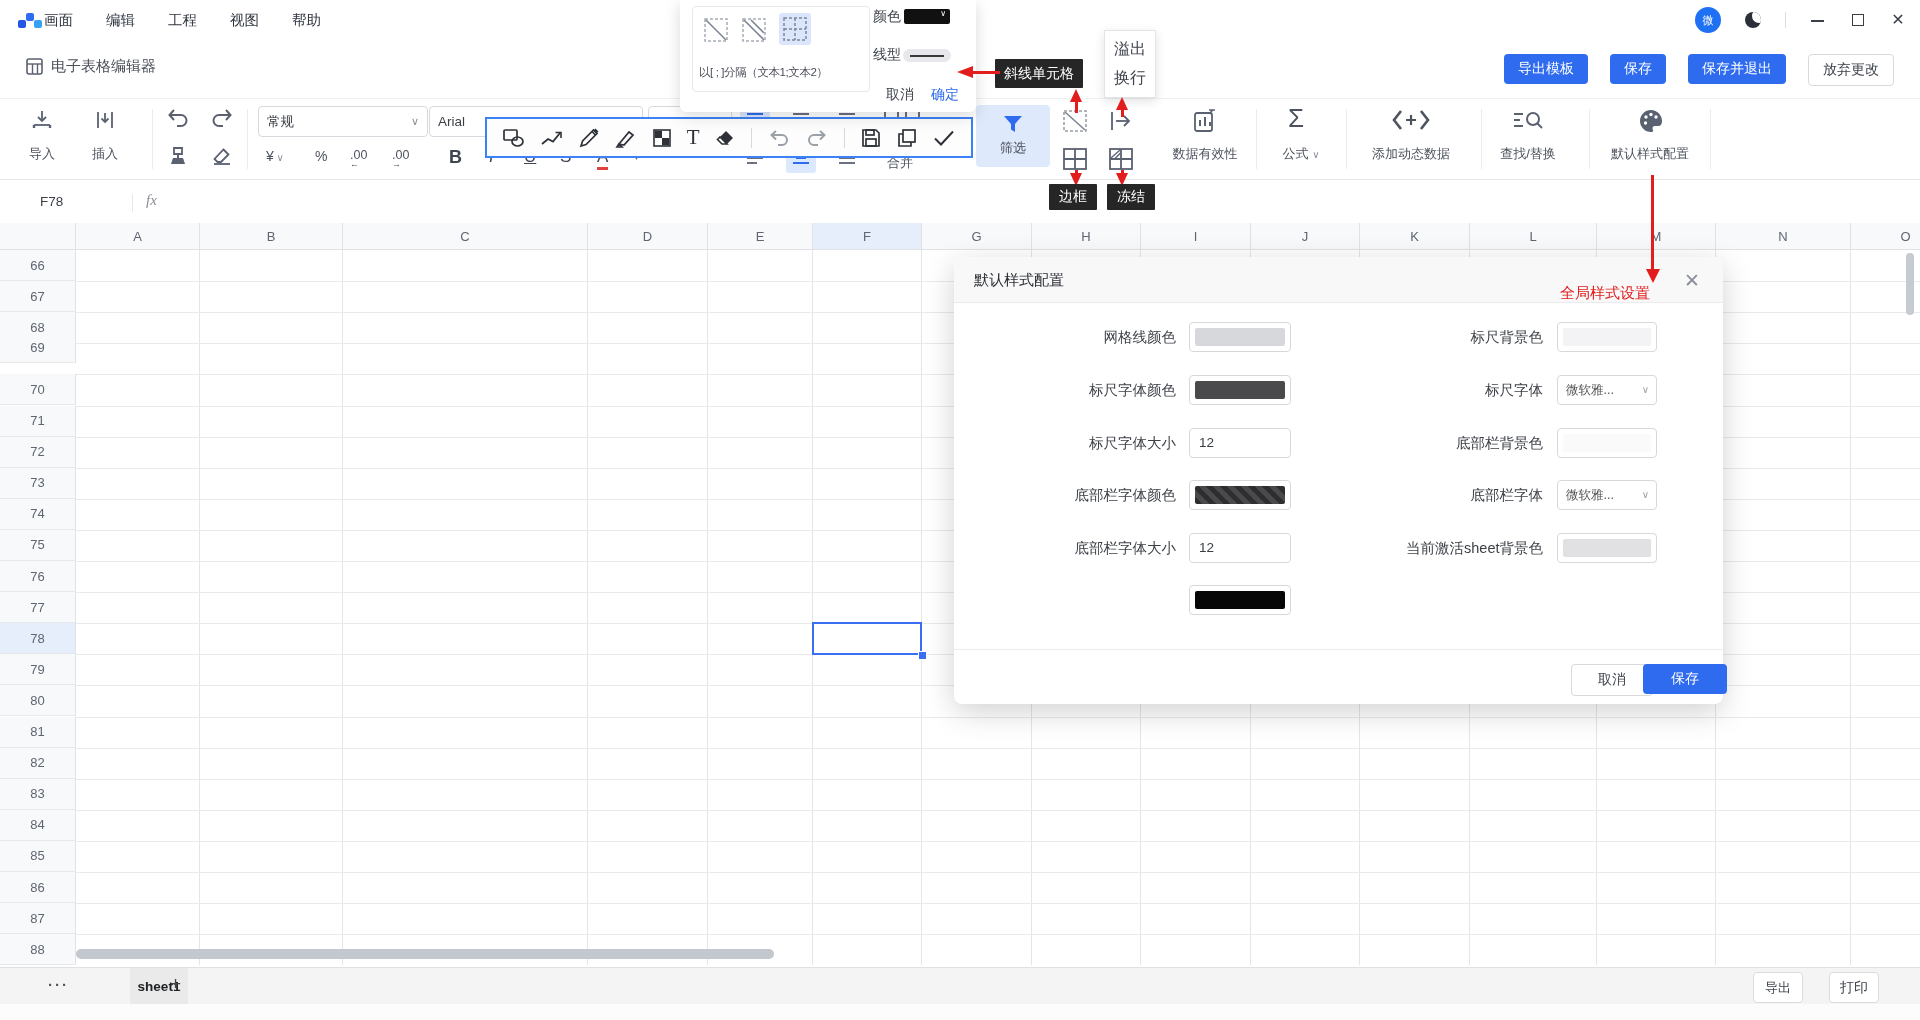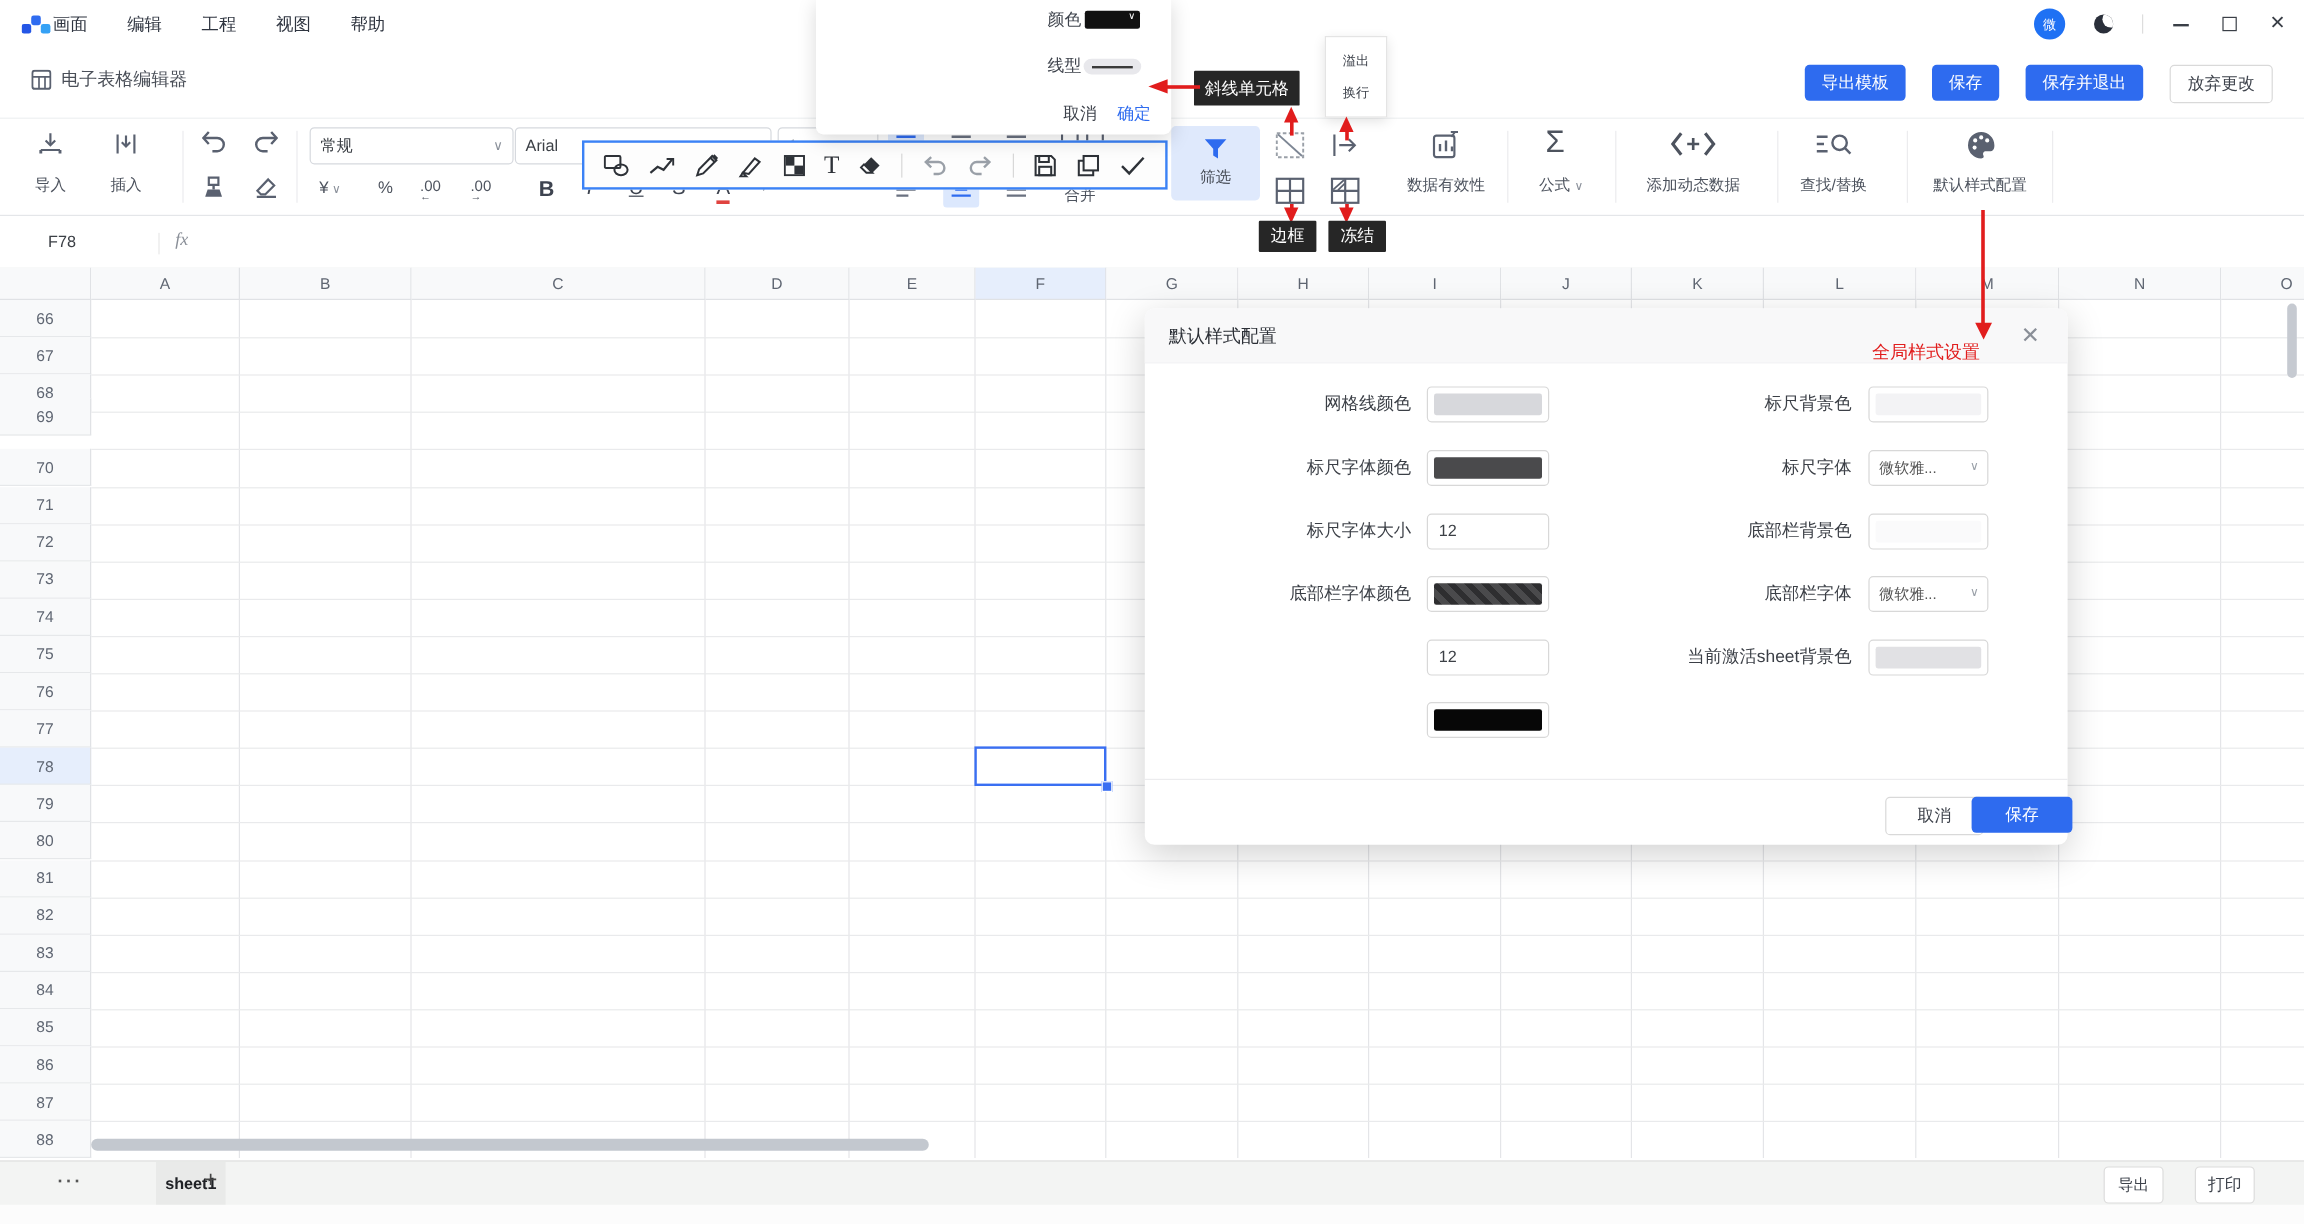--- a/index.html
+++ b/index.html
@@ -57,21 +57,21 @@
   #colorswatch:after{content:"\2228";position:absolute;right:4px;top:0px;color:#fff;font-size:8px;}
   #linepill{position:absolute;left:223px;top:49px;width:48px;height:13px;background:#e8e8ec;border-radius:7px;}
   #linepill:after{content:"";position:absolute;left:7px;top:5.5px;width:34px;height:2px;background:#3a3a3a;}
   #popup-cancel{position:absolute;left:206px;top:86px;font-size:14px;color:#3e434c;cursor:pointer;}
   #popup-ok{position:absolute;left:251px;top:86px;font-size:14px;color:#2e6bef;cursor:pointer;}
   
   .blacktip{position:absolute;background:#262626;color:#fff;font-size:14px;display:flex;align-items:center;justify-content:center;z-index:50;border-radius:1px;}
   .redline{position:absolute;background:#e11d1d;z-index:50;}
   .redhead{position:absolute;width:0;height:0;z-index:50;}
   #overflowbox{position:absolute;left:1104px;top:30px;width:50px;height:66px;background:#fff;border:1px solid #e4e4e4;
-               box-shadow:0 3px 10px rgba(0,0,0,.12);z-index:50;font-size:11px;color:#3e434c;
+               box-shadow:0 3px 10px rgba(0,0,0,.12);z-index:50;font-size:16px;color:#3e434c;
                display:flex;flex-direction:column;align-items:center;justify-content:space-evenly;}
   
   #fbar{left:0;top:184px;width:1920px;height:39px;background:#fff;border-bottom:1px solid #e4e6e9;}
   #cellref{position:absolute;left:40px;top:10px;font-size:13.5px;color:#3c4046;}
   #fx{position:absolute;left:146px;top:8px;font-style:italic;font-size:15px;color:#8a8f98;font-family:"Liberation Serif","DejaVu Serif",serif;}
   
   #grid{left:0;top:223px;width:1920px;height:742px;background:#fff;overflow:hidden;}
   #cornercell{position:absolute;left:0;top:0;width:76px;height:27px;background:#f8f9fa;border-right:1px solid #e0e2e5;border-bottom:1px solid #e0e2e5;box-sizing:border-box;}
   .colhdr{position:absolute;top:0;height:27px;background:#f8f9fa;border-right:1px solid #e0e2e5;border-bottom:1px solid #e0e2e5;
           box-sizing:border-box;font-size:13px;color:#5f6672;display:flex;align-items:center;justify-content:center;}
@@ -420,20 +420,41 @@
       </svg>
     </span>
   <span>
       <svg width="22" height="18" viewBox="0 0 22 18" fill="none" stroke="#2e3238" stroke-width="2">
         <path d="M2 9.5l6 6L20 2.5"></path>
       </svg>
     </span>
 </div>
 
 <div id="diagpopup" class="abs">
+  <div id="diagpanel">
+    <span class="diagicon" style="left:10px;top:10px;">
+      <svg width="26" height="26" viewBox="0 0 26 26" fill="none">
+          <rect x="2" y="2" width="22" height="22" stroke="#a7adb6" stroke-width="1.5" stroke-dasharray="3 2"></rect>
+          <path d="M3 3l20 20" stroke="#7d8694" stroke-width="1.6"></path>
+        </svg>
+      </span>
+    <span class="diagicon" style="left:48px;top:10px;">
+      <svg width="26" height="26" viewBox="0 0 26 26" fill="none">
+          <rect x="2" y="2" width="22" height="22" stroke="#a7adb6" stroke-width="1.5" stroke-dasharray="3 2"></rect>
+          <path d="M3 3l20 20M10 3l13 13" stroke="#7d8694" stroke-width="1.6"></path>
+        </svg>
+      </span>
+    <span id="diagsel">
+      <svg width="26" height="26" viewBox="0 0 26 26" fill="none" style="margin:3px;">
+          <rect x="2" y="2" width="22" height="22" stroke="#7d8694" stroke-width="1.5" stroke-dasharray="3 2"></rect>
+          <path d="M13 2v22M2 13h22" stroke="#7d8694" stroke-width="1.5" stroke-dasharray="3 2"></path>
+        </svg>
+      </span>
+    <div id="sep-text">以[ ; ]分隔（文本1;文本2）</div>
+  </div>
   <div class="plab" style="left:193px;top:8px;">颜色</div>
   <div id="colorswatch"></div>
   <div class="plab" style="left:193px;top:46px;">线型</div>
   <div id="linepill"></div>
   <div id="popup-cancel">取消</div>
   <div id="popup-ok">确定</div>
 </div>
 
 <div class="blacktip" style="left:995px;top:59px;width:88px;height:29px;">斜线单元格</div>
 <div class="redline" style="left:972px;top:71px;width:28px;height:3px;"></div>
@@ -566,20 +587,21 @@
   <div class="dlabel" style="left:-58px;top:118px;">标尺字体颜色</div>
   <div class="dinput" style="left:235px;top:118px;">
       <div class="bar" style="background: rgb(74, 74, 76);"></div>
     </div>
   <div class="dlabel" style="left:-58px;top:171px;">标尺字体大小</div>
   <div class="dinput text" style="left:235px;top:171px;">12</div>
   <div class="dlabel" style="left:-58px;top:223px;">底部栏字体颜色</div>
   <div class="dinput checker" style="left:235px;top:223px;">
       <div class="bar"></div>
     </div>
+  <div class="dlabel" style="left:-58px;top:276px;">底部栏字体大小</div>
   <div class="dinput text" style="left:235px;top:276px;">12</div>
   <div class="dinput" style="left:235px;top:328px;">
       <div class="bar" style="background: rgb(7, 7, 7);"></div>
     </div>
 
   <div class="dlabel" style="left:309px;top:65px;">标尺背景色</div>
   <div class="dinput" style="left:603px;top:65px;width:100px;">
       <div class="bar" style="background: rgb(243, 243, 245);"></div>
     </div>
   <div class="dlabel" style="left:309px;top:118px;">标尺字体</div>

